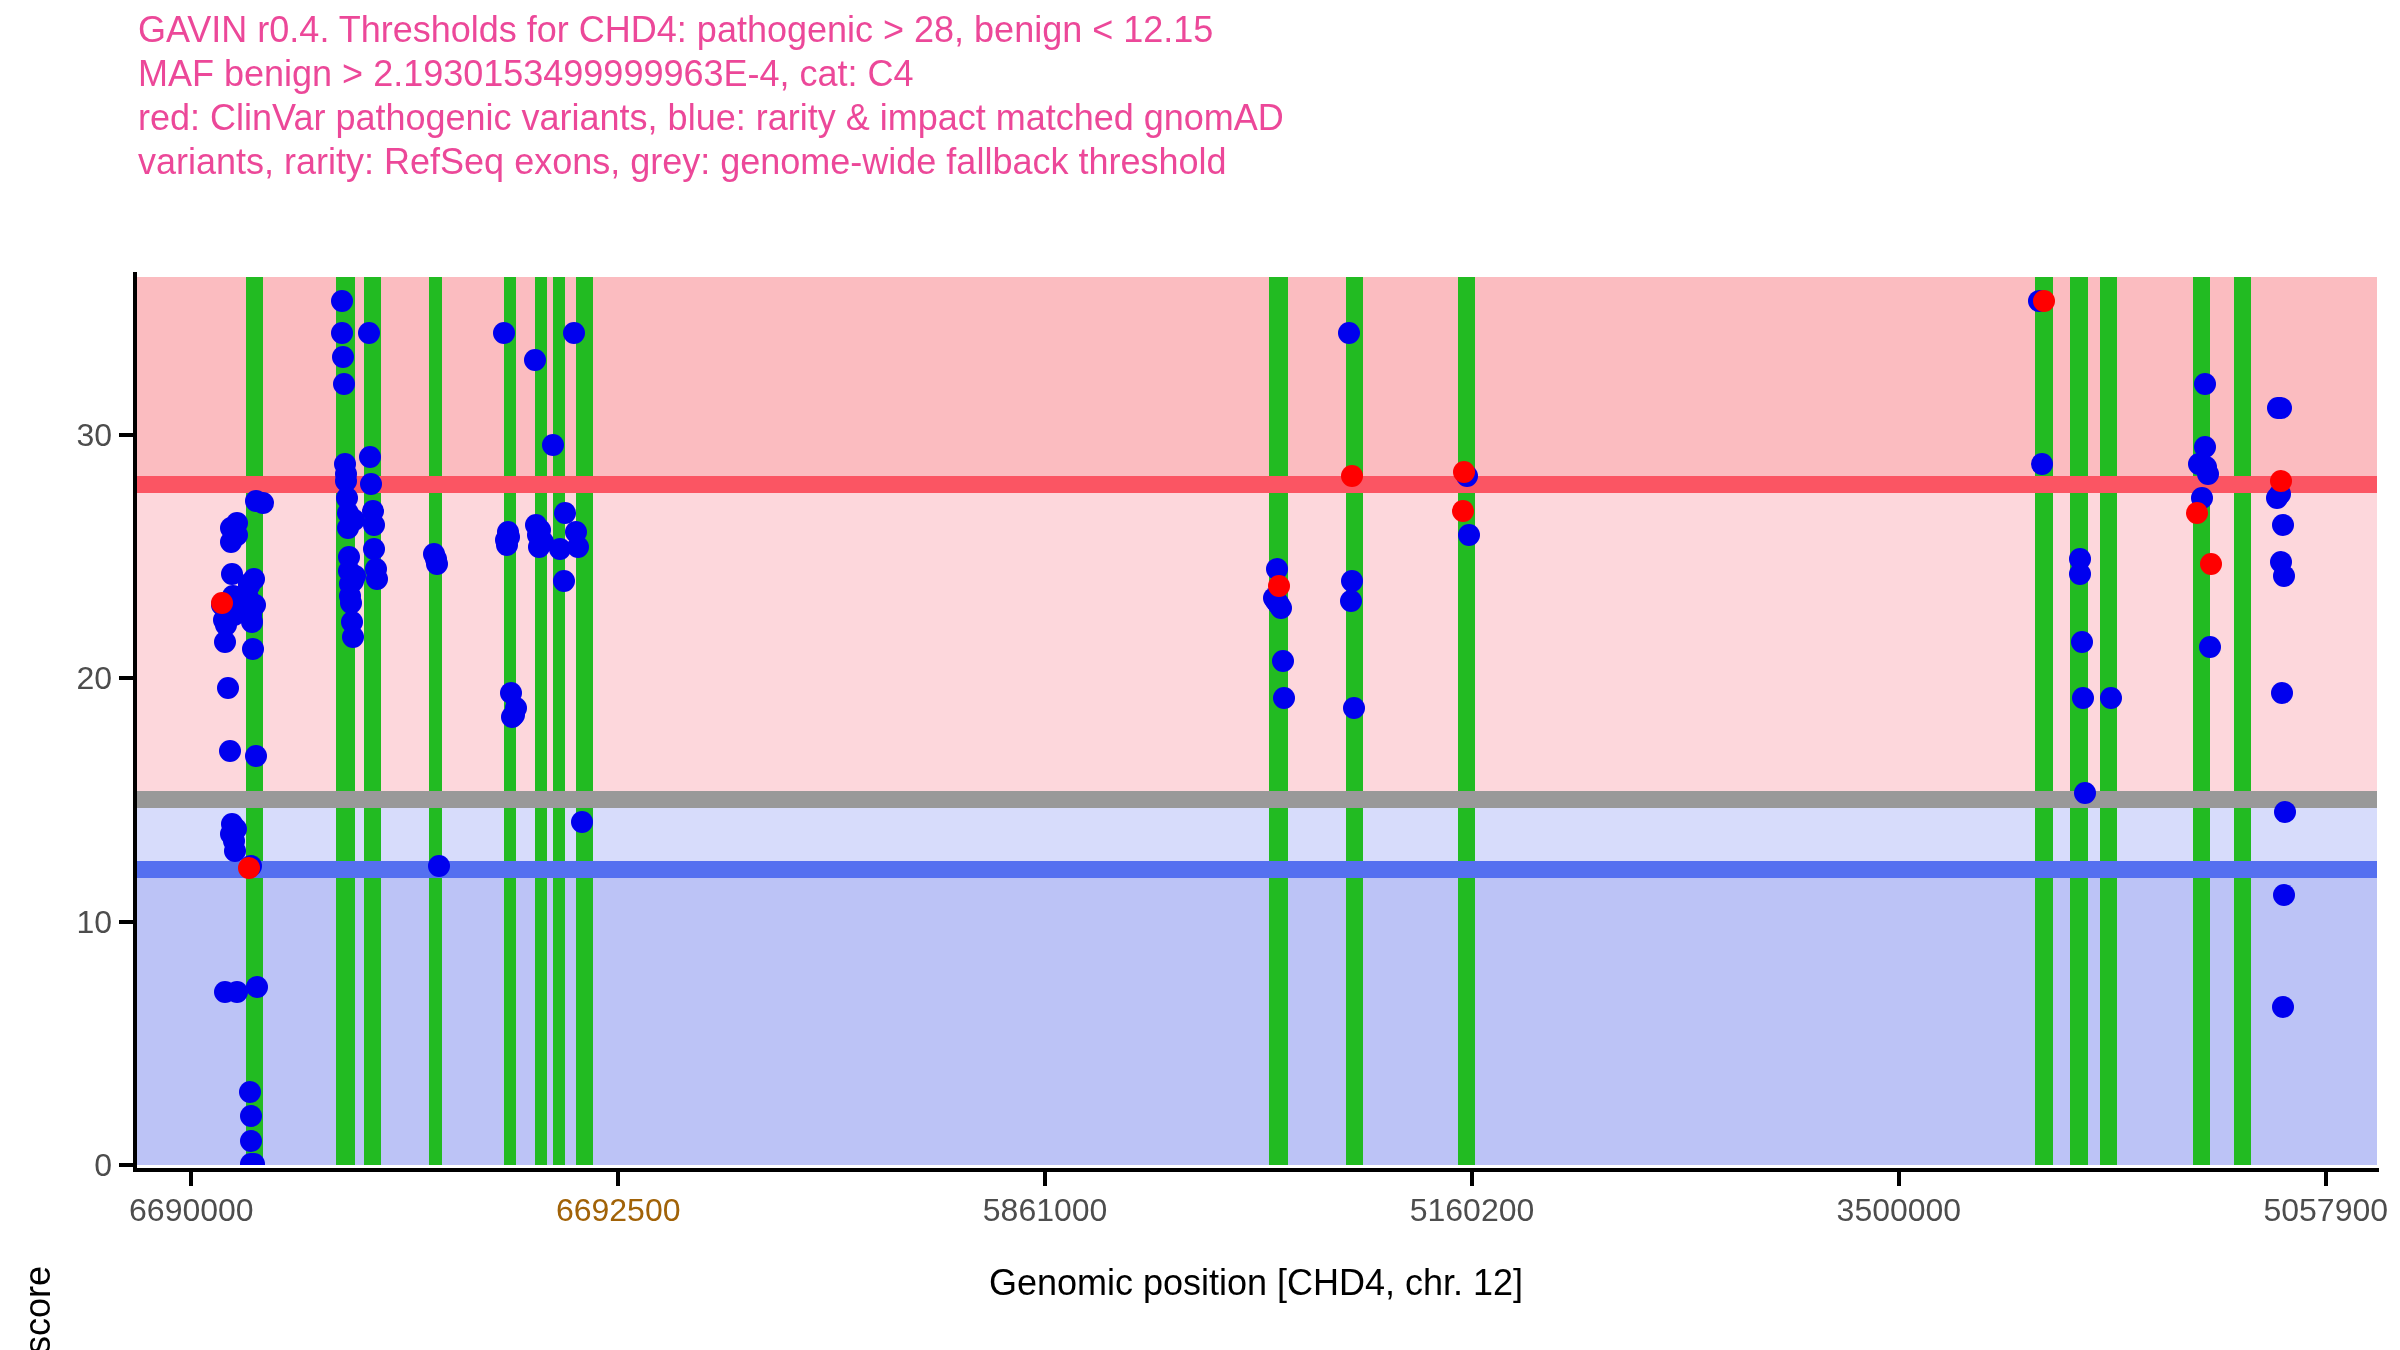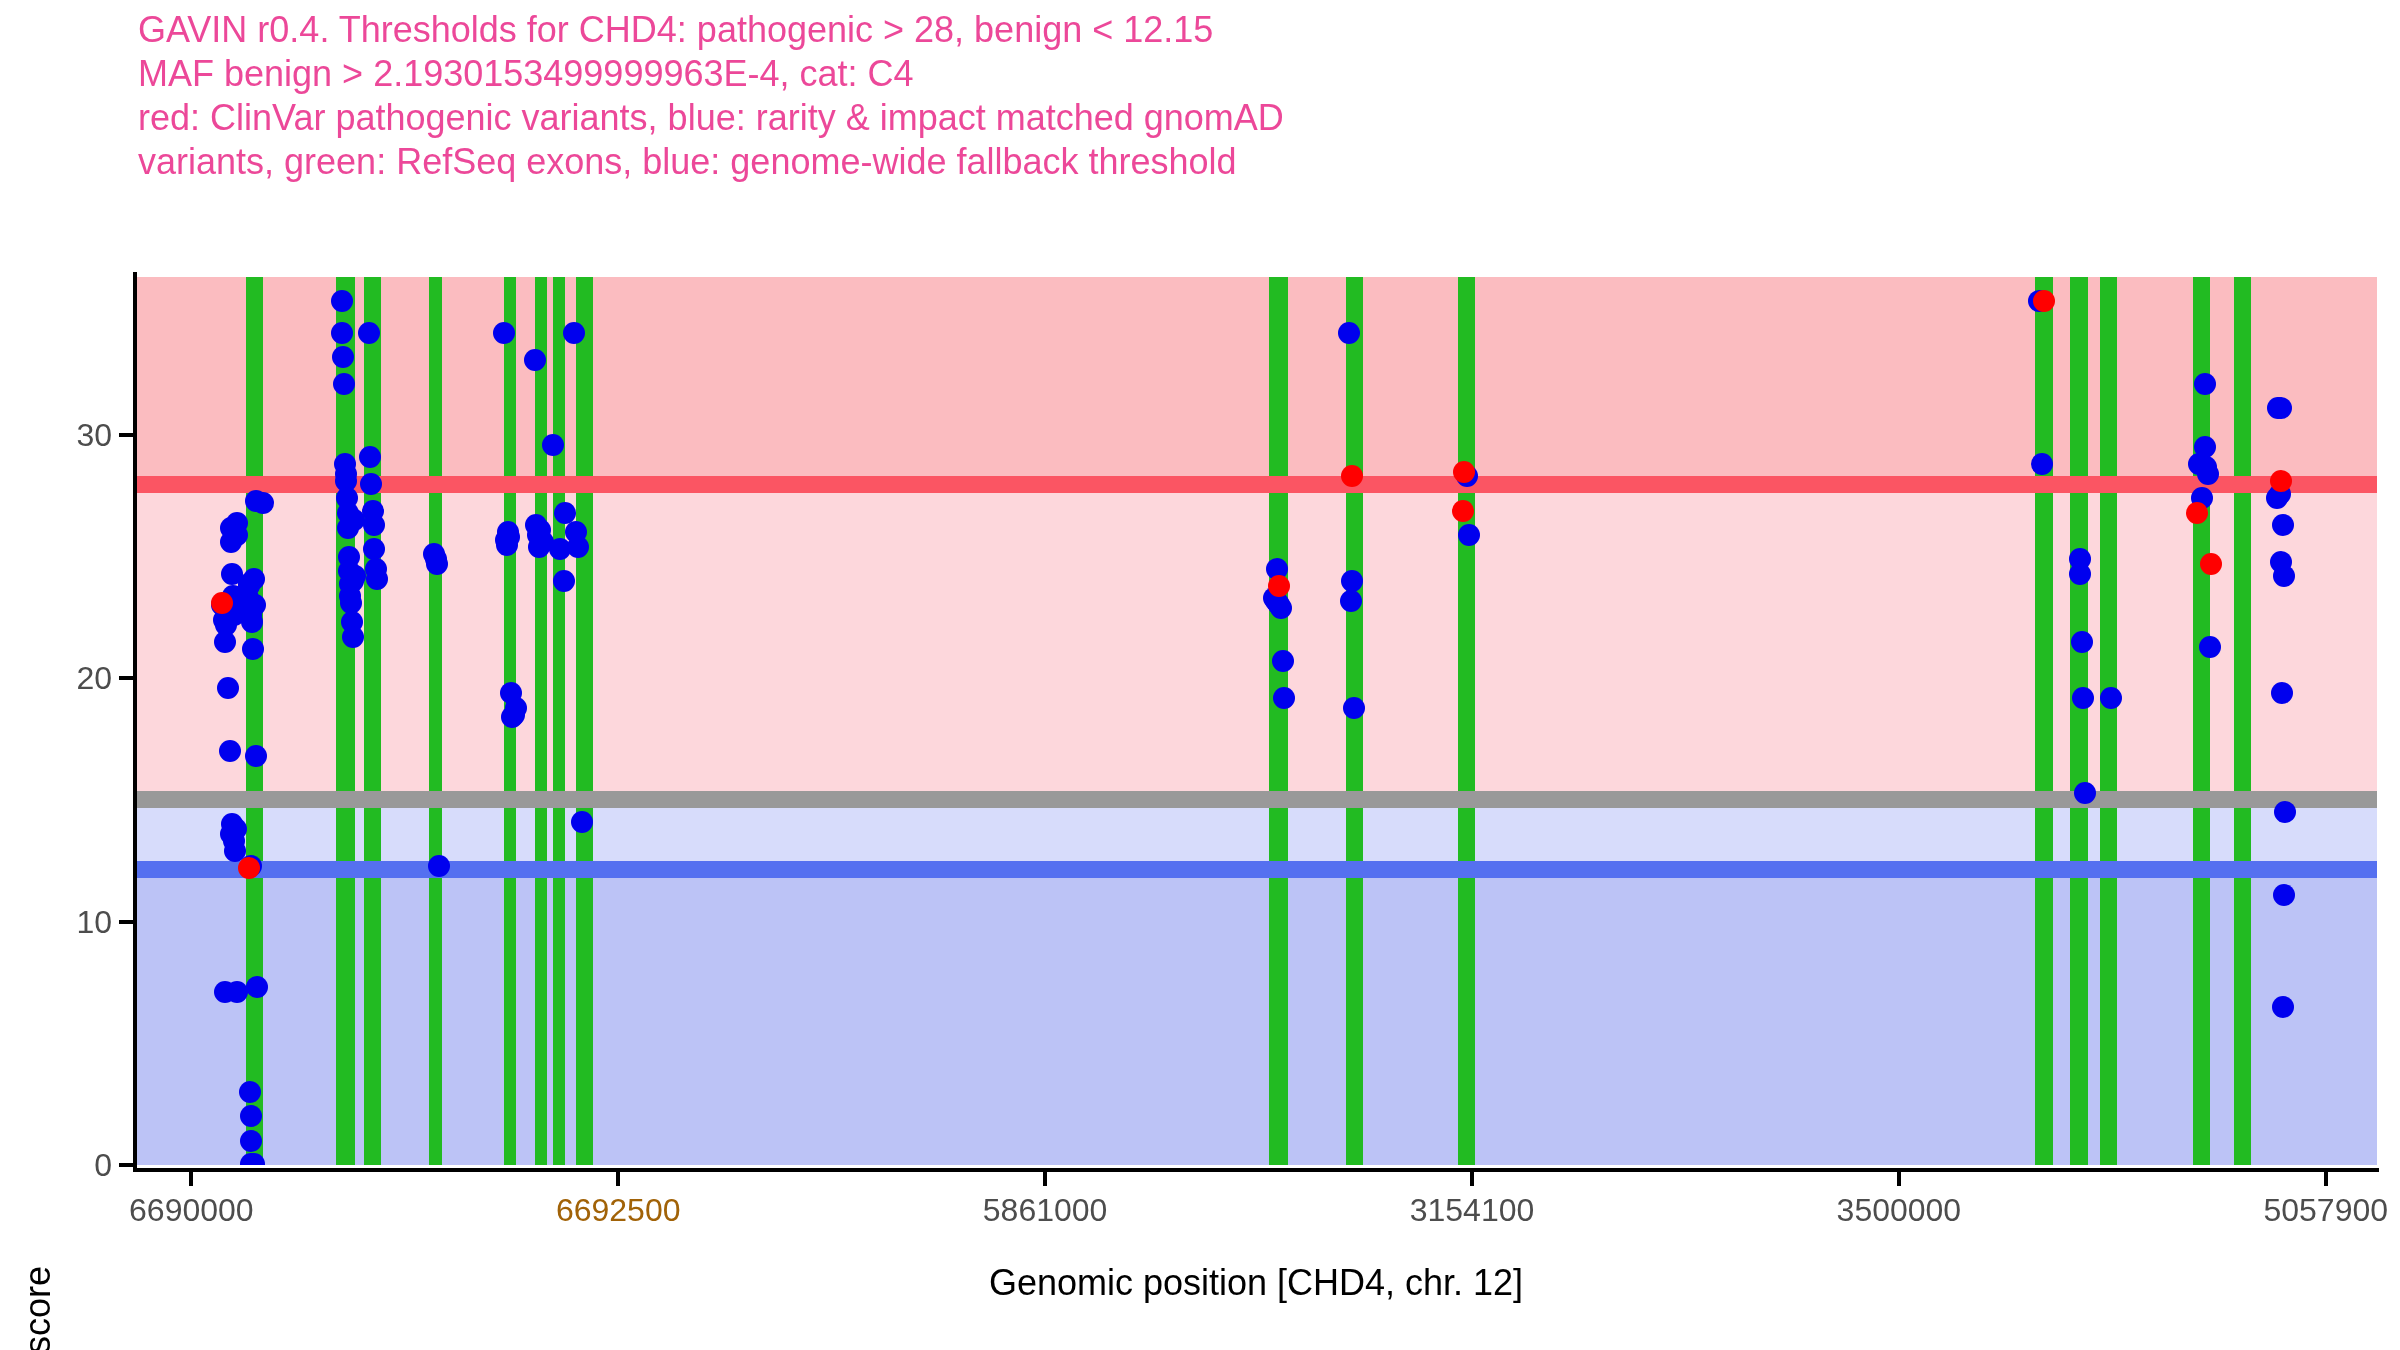--- a/index.html
+++ b/index.html
@@ -38,21 +38,21 @@
 </style>
 </head>
 <body>
 
 <div id="root">
 
   <div id="title-block">
     <div class="title-line">GAVIN r0.4. Thresholds for CHD4: pathogenic &gt; 28, benign &lt; 12.15</div>
     <div class="title-line">MAF benign &gt; 2.1930153499999963E-4, cat: C4</div>
     <div class="title-line">red: ClinVar pathogenic variants, blue: rarity &amp; impact matched gnomAD</div>
-    <div class="title-line">variants, green: RefSeq exons, blue: genome-wide fallback threshold</div>
+    <div class="title-line">variants, rarity: RefSeq exons, grey: genome-wide fallback threshold</div>
   </div>
 
   <div id="panel">
     <div id="panel-clip">
       <div id="bands-layer">
           <div class="band" style="top: 0px; height: 206.795px; background: rgb(251, 188, 192);"></div>
           <div class="band" style="top: 206.795px; height: 314.814px; background: rgb(253, 215, 220);"></div>
           <div class="band" style="top: 521.609px; height: 70.7967px; background: rgb(215, 220, 251);"></div>
           <div class="band" style="top: 592.405px; height: 295.595px; background: rgb(188, 195, 246);"></div>
         </div>
@@ -241,21 +241,21 @@
       <div class="ylab-wrap" style="left: -8px; top: 678.425px; color: rgb(77, 77, 77);">20</div>
       <div class="ytick" style="top: 433.137px;"></div>
       <div class="ylab-wrap" style="left: -8px; top: 435.137px; color: rgb(77, 77, 77);">30</div>
       <div class="xtick" style="left: 189.349px;"></div>
       <div class="xtick-label" style="left: 191.349px; color: rgb(77, 77, 77);">6690000</div>
       <div class="xtick" style="left: 616.234px;"></div>
       <div class="xtick-label" style="left: 618.234px; color: #a16207;">6692500</div>
       <div class="xtick" style="left: 1043.12px;"></div>
       <div class="xtick-label" style="left: 1045.12px; color: rgb(77, 77, 77);">5861000</div>
       <div class="xtick" style="left: 1470px;"></div>
-      <div class="xtick-label" style="left: 1472px; color: rgb(77, 77, 77);">3154100</div>
+      <div class="xtick-label" style="left: 1472px; color: rgb(77, 77, 77);">5160200</div>
       <div class="xtick" style="left: 1896.89px;"></div>
       <div class="xtick-label" style="left: 1898.89px; color: rgb(77, 77, 77);">3500000</div>
       <div class="xtick" style="left: 2323.77px;"></div>
       <div class="xtick-label" style="left: 2325.77px; color: rgb(77, 77, 77);">5057900</div>
     </div>
 
   <div id="y-axis-title-pos">
     <div id="y-axis-title">CADD scaled C-score</div>
   </div>
   <div id="x-axis-title">Genomic position [CHD4, chr. 12]</div>

